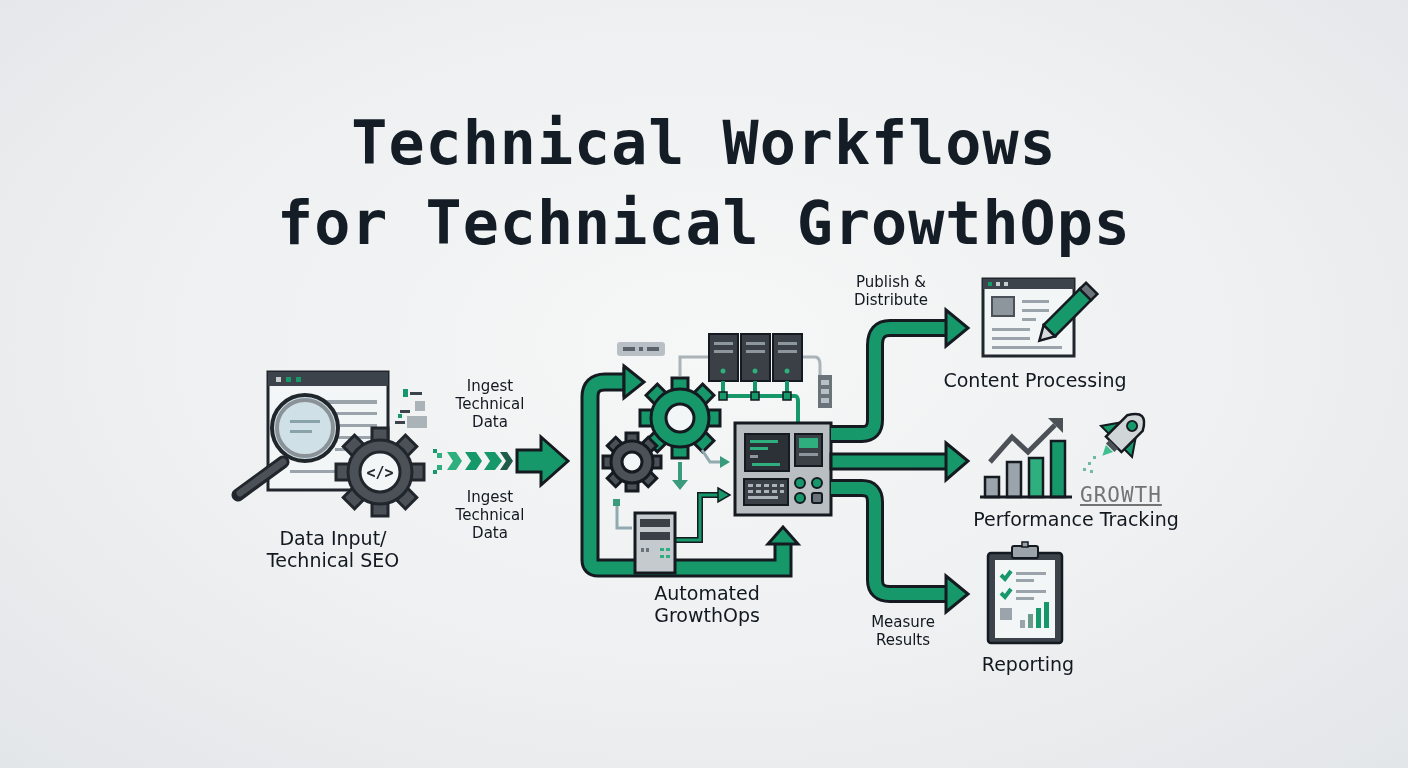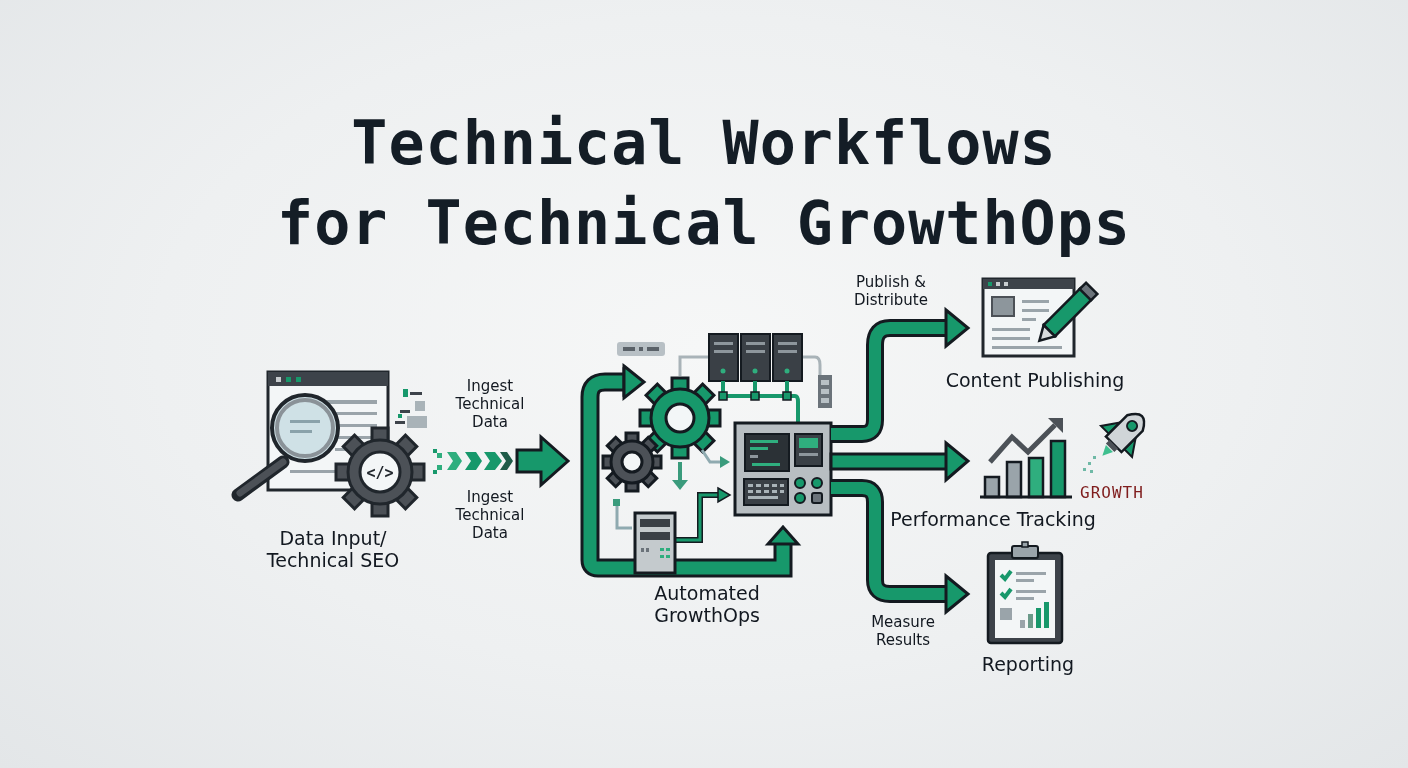--- a/index.html
+++ b/index.html
@@ -15,21 +15,21 @@
     font-size:60px; line-height:74px; letter-spacing:1px; color:#141d26;
   }
   .label {
     position:absolute; text-align:center; font-weight:normal; color:#121820;
   }
   .lbl-lg { font-size:19px; line-height:22px; }
   .lbl-sm { font-size:15px; line-height:18px; }
   svg.diag { position:absolute; left:0; top:0; }
   .growth {
     position:absolute; font-family:"DejaVu Sans Mono", monospace;
-    font-size:16px; color:#7f1d1d; letter-spacing:1px;
+    font-size:21px; color:#737373; letter-spacing:1px;text-decoration:underline;
   }
 </style>
 </head>
 <body>
 
 <div class="title" style="top:106px;">Technical Workflows</div>
 <div class="title" style="top:170px;margin-top:16px;">for Technical GrowthOps</div>
 
 <svg class="diag" width="1408" height="768" viewBox="0 0 1408 768">
 
@@ -316,16 +316,16 @@
 <div class="label lbl-sm" style="left:836px; top:273px; width:110px;">
   <div>Publish &amp;</div>
   <div>Distribute</div>
 </div>
 
 <div class="label lbl-sm" style="left:850px; top:613px; width:106px;">
   <div>Measure</div>
   <div>Results</div>
 </div>
 
-<div class="label lbl-lg" style="left:912px; top:369px; width:246px;">Content Publishing</div>
+<div class="label lbl-lg" style="left:912px; top:369px; width:246px;">Content Processing</div>
 <div class="growth" style="left:1080px; top:483px;">GROWTH</div>
-<div class="label lbl-lg" style="left:858px; top:508px; width:270px;text-align:center;">Performance Tracking</div>
+<div class="label lbl-lg" style="left:941px; top:508px; width:270px;text-align:center;">Performance Tracking</div>
 <div class="label lbl-lg" style="left:950px; top:653px; width:156px;">Reporting</div>
 
 </body></html>

